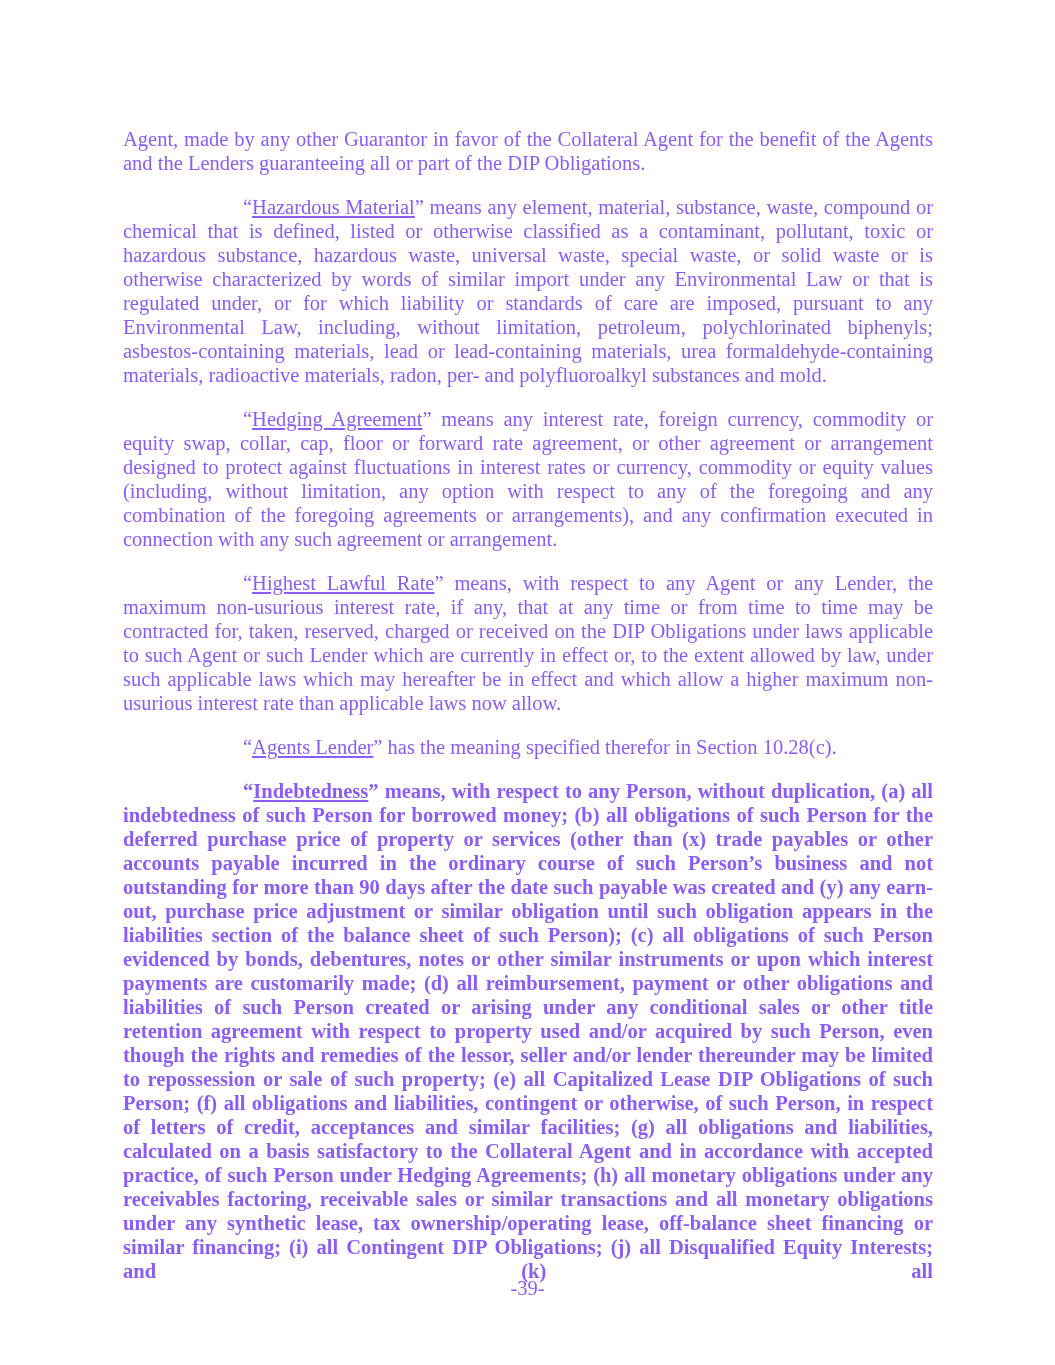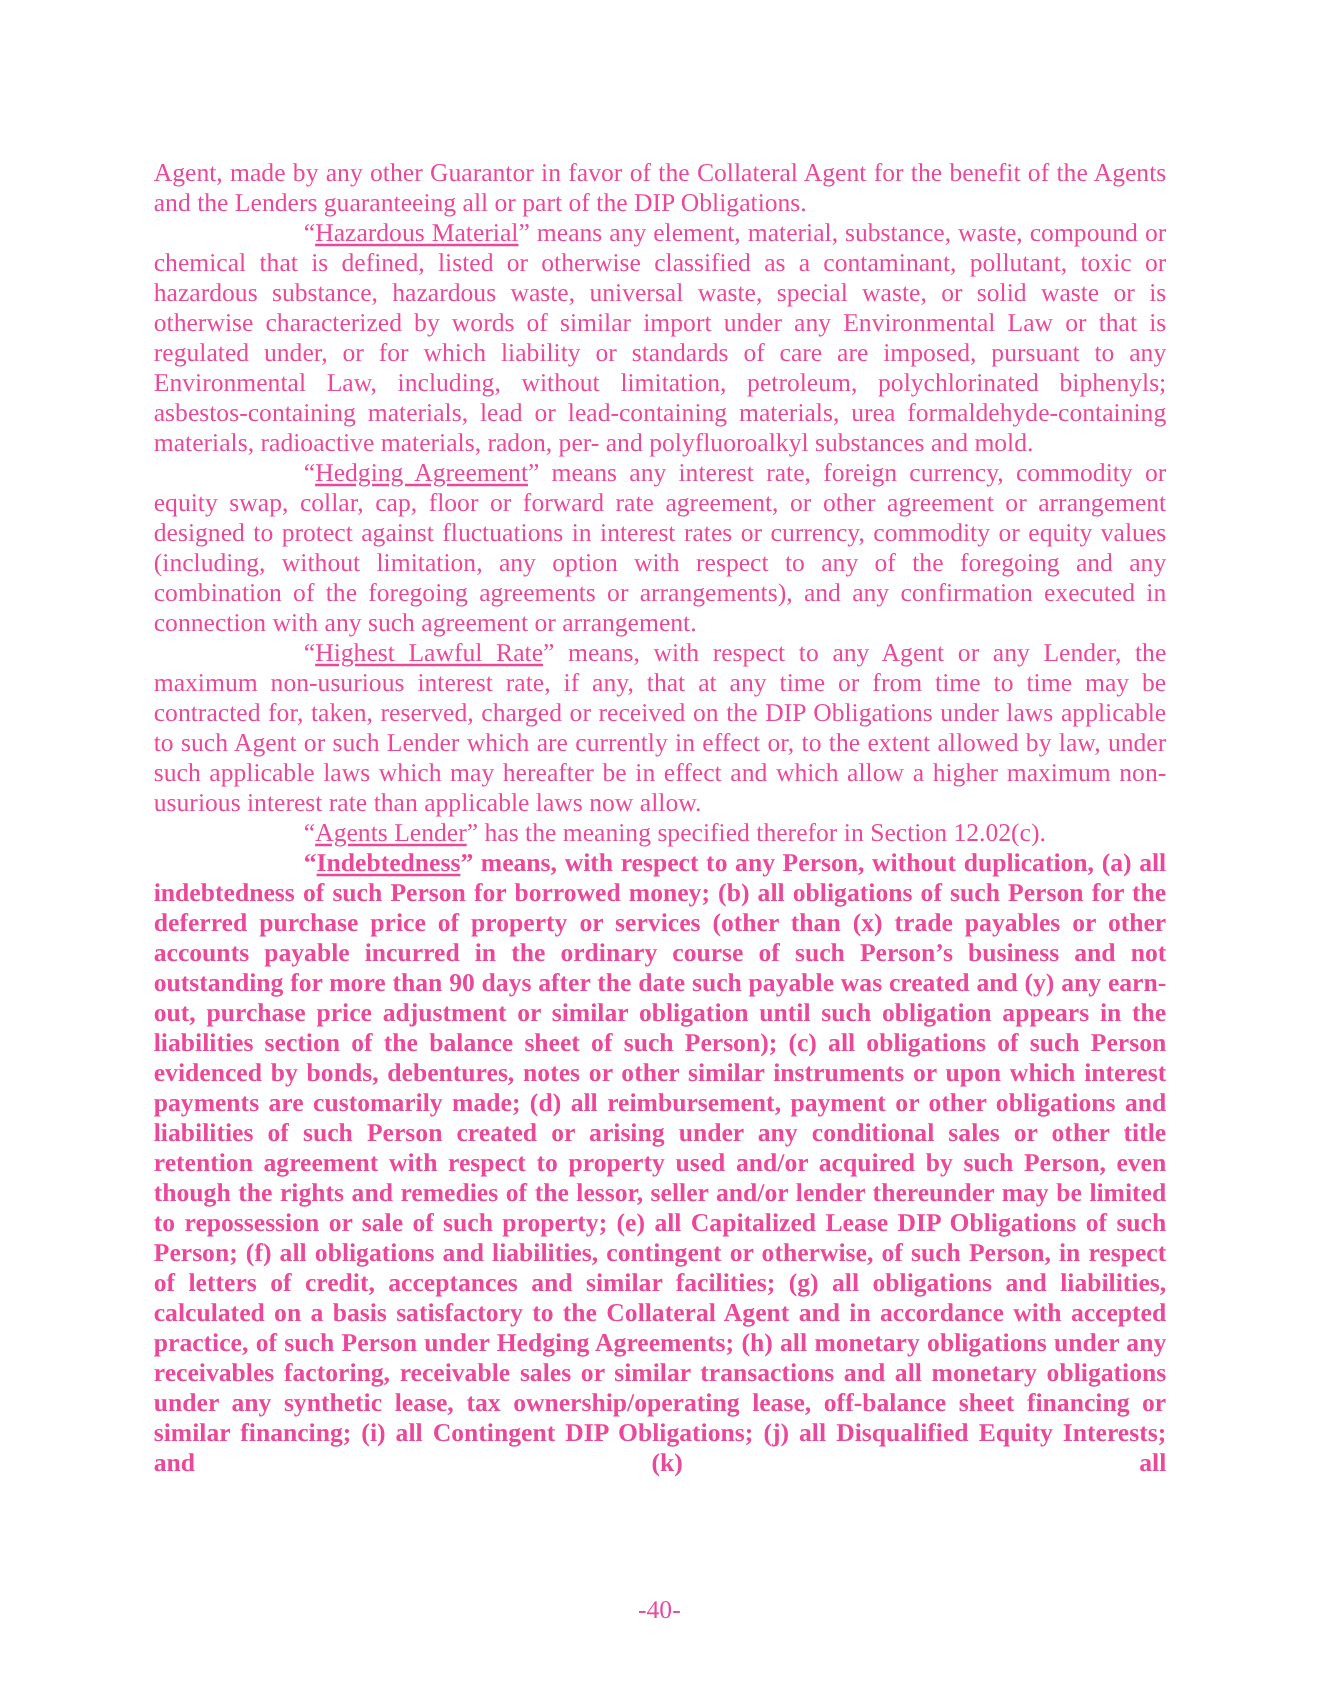--- a/index.html
+++ b/index.html
@@ -6,38 +6,39 @@
     margin: 0;
     padding: 0;
     background: #ffffff;
   }
   .page {
     position: relative;
     width: 1055px;
     height: 1365px;
     background: #ffffff;
     font-family: "Liberation Serif", "DejaVu Serif", serif;
-    color: #ec4899;
+    color: #8b5cf6;
     overflow: hidden;
   }
   .text-block {
     position: absolute;
     left: 123px;
     width: 810px;
     top: 127px;
     font-size: 20.5px;
     line-height: 24px;
     text-align: justify;
   }
   .text-block p {
     margin: 0;
     padding: 0;
   }
   p.definition {
     text-indent: 120px;
+    margin-top: 20px;
   }
   p.page-break-continued {
     text-align-last: justify;
     font-weight: bold;
   }
   .term {
     text-decoration: underline;
     text-underline-offset: 2px;
   }
   .footer {
@@ -57,20 +58,20 @@
   <div class="text-block">
 
     <p><span>Agent, made by any other Guarantor in favor of the Collateral Agent for the benefit of the Agents and the Lenders guaranteeing all or part of the DIP Obligations.</span></p>
 
     <p class="definition"><span>“</span><span class="term">Hazardous Material</span><span>” means any element, material, substance, waste, compound or chemical that is defined, listed or otherwise classified as a contaminant, pollutant, toxic or hazardous substance, hazardous waste, universal waste, special waste, or solid waste or is otherwise characterized by words of similar import under any Environmental Law or that is regulated under, or for which liability or standards of care are imposed, pursuant to any Environmental Law, including, without limitation, petroleum, polychlorinated biphenyls; asbestos-containing materials, lead or lead-containing materials, urea formaldehyde-containing materials, radioactive materials, radon, per- and polyfluoroalkyl substances and mold.</span></p>
 
     <p class="definition"><span>“</span><span class="term">Hedging Agreement</span><span>” means any interest rate, foreign currency, commodity or equity swap, collar, cap, floor or forward rate agreement, or other agreement or arrangement designed to protect against fluctuations in interest rates or currency, commodity or equity values (including, without limitation, any option with respect to any of the foregoing and any combination of the foregoing agreements or arrangements), and any confirmation executed in connection with any such agreement or arrangement.</span></p>
 
     <p class="definition"><span>“</span><span class="term">Highest Lawful Rate</span><span>” means, with respect to any Agent or any Lender, the maximum non-usurious interest rate, if any, that at any time or from time to time may be contracted for, taken, reserved, charged or received on the DIP Obligations under laws applicable to such Agent or such Lender which are currently in effect or, to the extent allowed by law, under such applicable laws which may hereafter be in effect and which allow a higher maximum non-usurious interest rate than applicable laws now allow.</span></p>
 
-    <p class="definition"><span>“</span><span class="term">Agents Lender</span><span>” has the meaning specified therefor in Section 12.02(c).</span></p>
+    <p class="definition"><span>“</span><span class="term">Agents Lender</span><span>” has the meaning specified therefor in Section 10.28(c).</span></p>
 
     <p class="definition page-break-continued"><span>“</span><span class="term">Indebtedness</span><span>” means, with respect to any Person, without duplication, (a) all indebtedness of such Person for borrowed money; (b) all obligations of such Person for the deferred purchase price of property or services (other than (x) trade payables or other accounts payable incurred in the ordinary course of such Person’s business and not outstanding for more than 90 days after the date such payable was created and (y) any earn-out, purchase price adjustment or similar obligation until such obligation appears in the liabilities section of the balance sheet of such Person); (c) all obligations of such Person evidenced by bonds, debentures, notes or other similar instruments or upon which interest payments are customarily made; (d) all reimbursement, payment or other obligations and liabilities of such Person created or arising under any conditional sales or other title retention agreement with respect to property used and/or acquired by such Person, even though the rights and remedies of the lessor, seller and/or lender thereunder may be limited to repossession or sale of such property; (e) all Capitalized Lease DIP Obligations of such Person; (f) all obligations and liabilities, contingent or otherwise, of such Person, in respect of letters of credit, acceptances and similar facilities; (g) all obligations and liabilities, calculated on a basis satisfactory to the Collateral Agent and in accordance with accepted practice, of such Person under Hedging Agreements; (h) all monetary obligations under any receivables factoring, receivable sales or similar transactions and all monetary obligations under any synthetic lease, tax ownership/operating lease, off-balance sheet financing or similar financing; (i) all Contingent DIP Obligations; (j) all Disqualified Equity Interests; and (k) all</span></p>
 
   </div>
 
-  <div class="footer"><span>-40-</span></div>
+  <div class="footer"><span>-39-</span></div>
 </div>
 
 </body></html>

